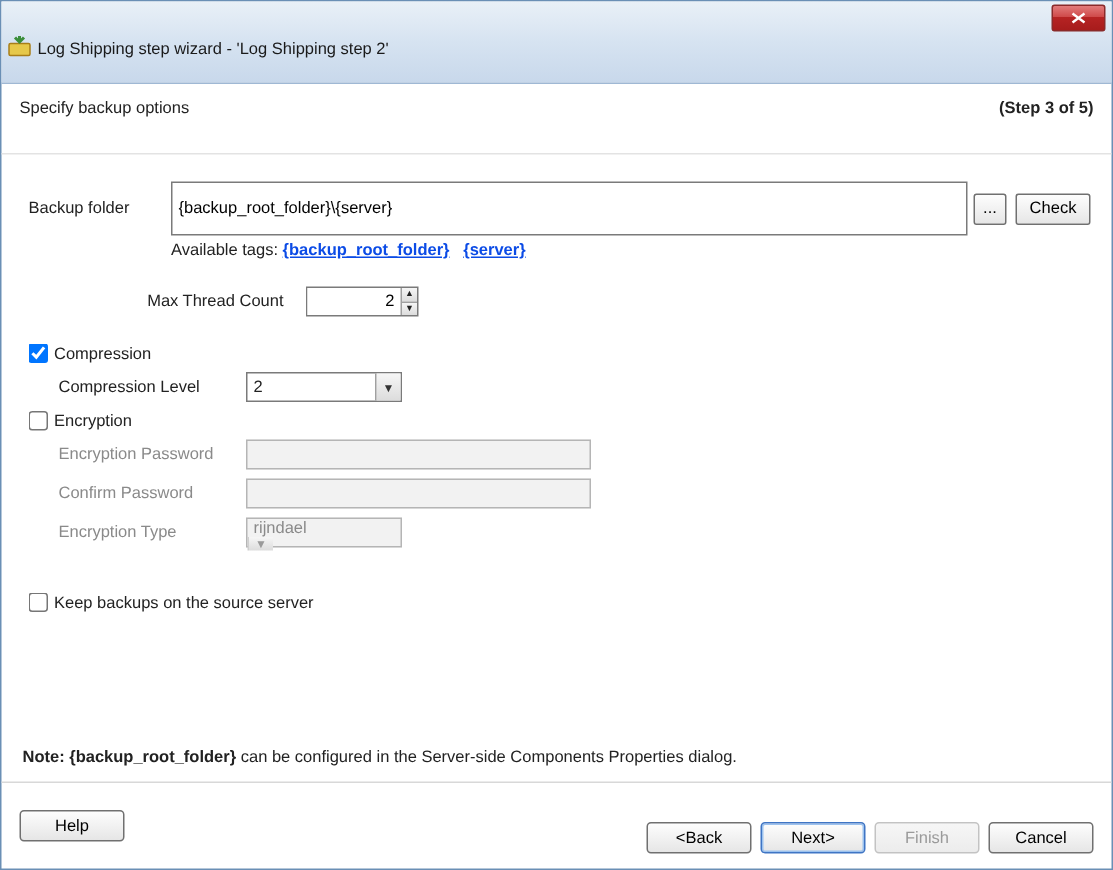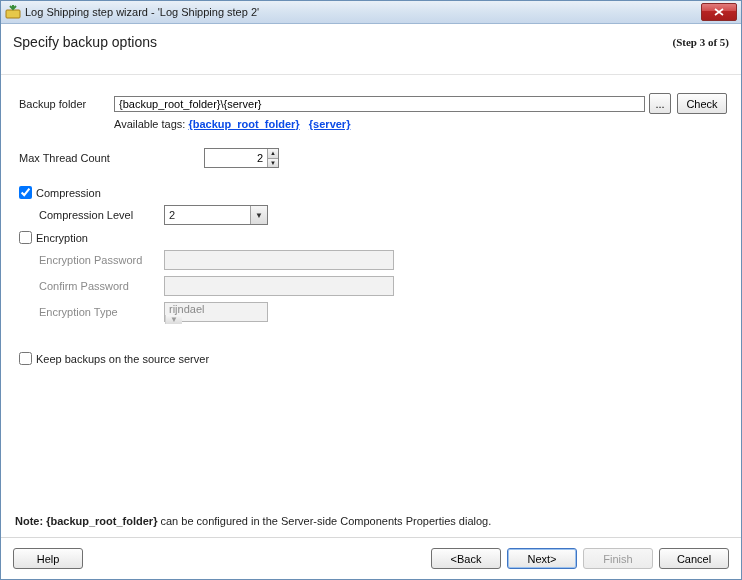--- a/index.html
+++ b/index.html
@@ -17,22 +17,22 @@
     border: 1px solid #6a8fb5;
     display: flex;
     flex-direction: column;
     background: #fff;
   }
   .titlebar {
     height: 22px;
     background: linear-gradient(to bottom, #e9f0f7 0%, #d6e3f1 50%, #c8d8eb 100%);
     border-bottom: 1px solid #9fb8d4;
     display: flex;
-    align-items: center;
-    padding: 0 4px;
+    align-items: flex-end;
+    padding: 16px 4px;
     position: relative;
   }
   .titlebar .app-icon {
     width: 16px;
     height: 16px;
     margin-right: 4px;
     display: inline-flex;
     align-items: center;
     justify-content: center;
   }
@@ -55,44 +55,43 @@
   }
   .titlebar .close-btn svg { display:block; }
   .header-row {
     display: flex;
     align-items: center;
     justify-content: space-between;
     padding: 10px 12px 24px 12px;
     border-bottom: 1px solid #e3e3e3;
   }
   .header-row .subtitle {
-    font-size: 14px;
+    font-size: 11px;
   }
   .header-row .step {
     font-weight: bold;
     font-size: 11px;
-    font-family: Liberation Serif, serif;
   }
   .content {
     flex: 1;
     padding: 18px 14px 0 18px;
     overflow: hidden;
   }
   .row {
     display: flex;
     align-items: center;
     margin-bottom: 4px;
   }
   .label-col {
     width: 80px;
     flex-shrink: 0;
   }
   input[type=text].backup-folder {
     flex: 1;
-    height: 16px;
+    height: 36px;
     border: 1px solid #7a7a7a;
     padding: 0 4px;
     font-size: 11px;
     box-sizing: border-box;
   }
   .btn {
     height: 21px;
     border: 1px solid #707070;
     background: linear-gradient(to bottom, #fdfdfd, #e6e6e6);
     border-radius: 2px;
@@ -120,20 +119,21 @@
     font-weight: bold;
     cursor: pointer;
   }
   .thread-row {
     display: flex;
     align-items: center;
     margin-bottom: 18px;
   }
   .thread-row .tlabel {
     width: 170px;
+    text-align: right;
   }
   .spinner {
     display: flex;
     height: 20px;
     border: 1px solid #7a7a7a;
     width: 75px;
     box-sizing: border-box;
   }
   .spinner input {
     border: none;
@@ -231,20 +231,21 @@
     border-top: 1px solid #d8d8d8;
     padding: 10px 12px;
     display: flex;
     align-items: center;
   }
   .footer .spacer { flex: 1; }
   .footer .btn.nav {
     width: 70px;
     margin-left: 6px;
     border-radius: 3px;
+    margin-top: 16px;
   }
   .footer .btn.help {
     width: 70px;
     border-radius: 3px;
   }
   .footer .btn.default {
     border: 1px solid #3f75c4;
     box-shadow: inset 0 0 0 1px #9cc2ee;
   }
   .footer .btn.disabled {

